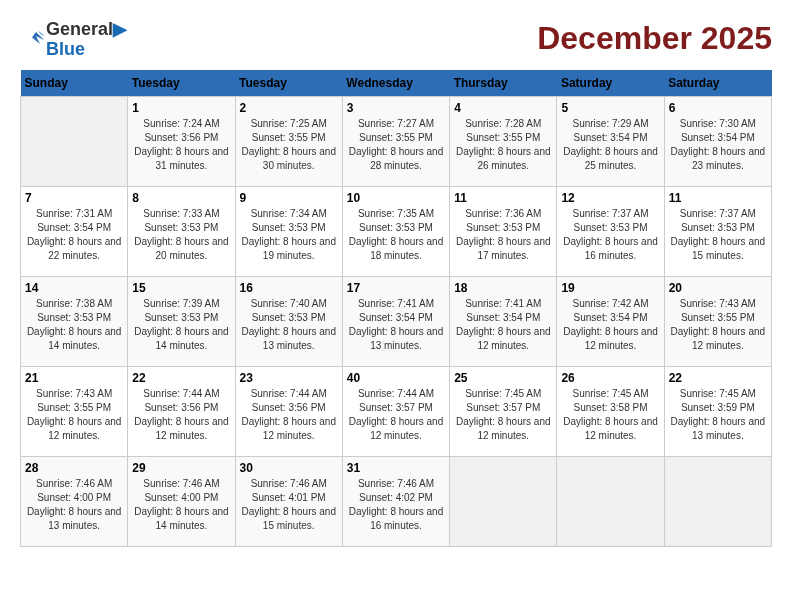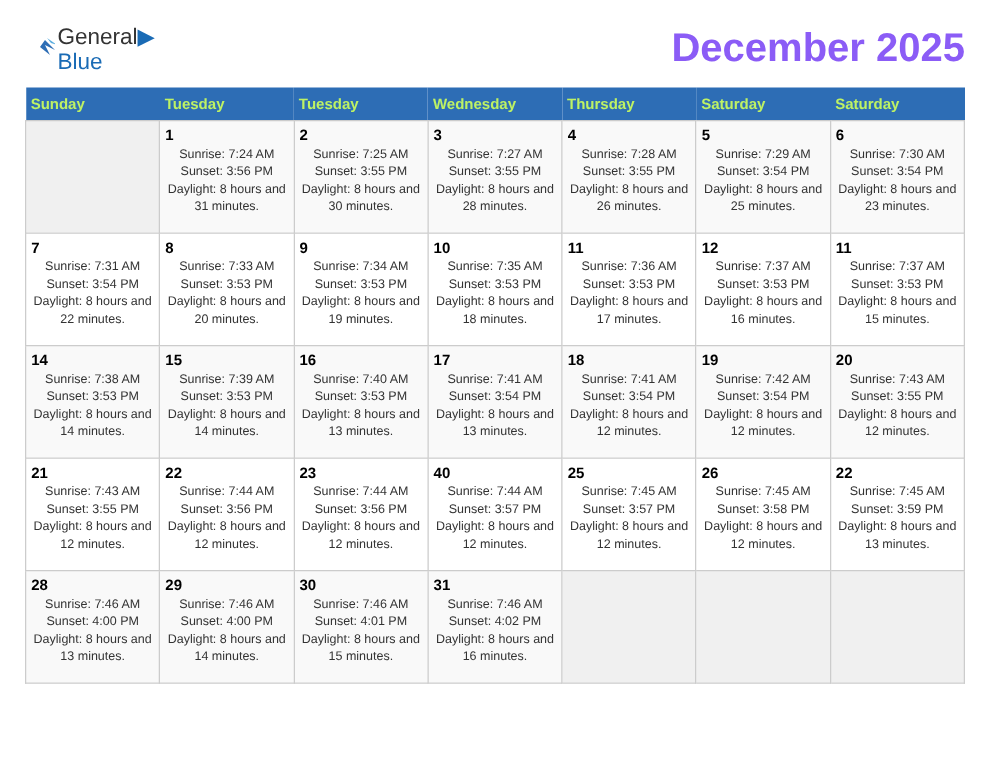--- a/index.html
+++ b/index.html
@@ -15,50 +15,50 @@
       justify-content: space-between;
       align-items: flex-start;
       margin-bottom: 10px;
     }
     .logo {
       display: flex;
       align-items: center;
     }
     .logo-text {
       font-size: 18px;
-      font-weight: normal;
+      font-weight: bold;
       color: #333;
       line-height: 1.1;
     }
     .logo-text .blue { color: #1a6bb5; }
     .logo-icon {
       width: 24px;
       height: 24px;
       margin-right: 2px;
     }
     .title-block {
       text-align: right;
     }
     .month-title {
       font-size: 32px;
       font-weight: bold;
-      color: #8b5cf6;
+      color: #7f1d1d;
     }
     .location {
       font-size: 14px;
       color: #555;
     }
     table {
       width: 100%;
       border-collapse: collapse;
       font-size: 11px;
     }
     thead tr th {
       background-color: #2d6db5;
-      color: #bef264;
+      color: #000000;
       padding: 6px 4px;
       text-align: left;
       font-size: 12px;
       font-weight: bold;
     }
     tbody tr td {
       border: 1px solid #ccc;
       vertical-align: top;
       padding: 4px;
       width: 107px;

